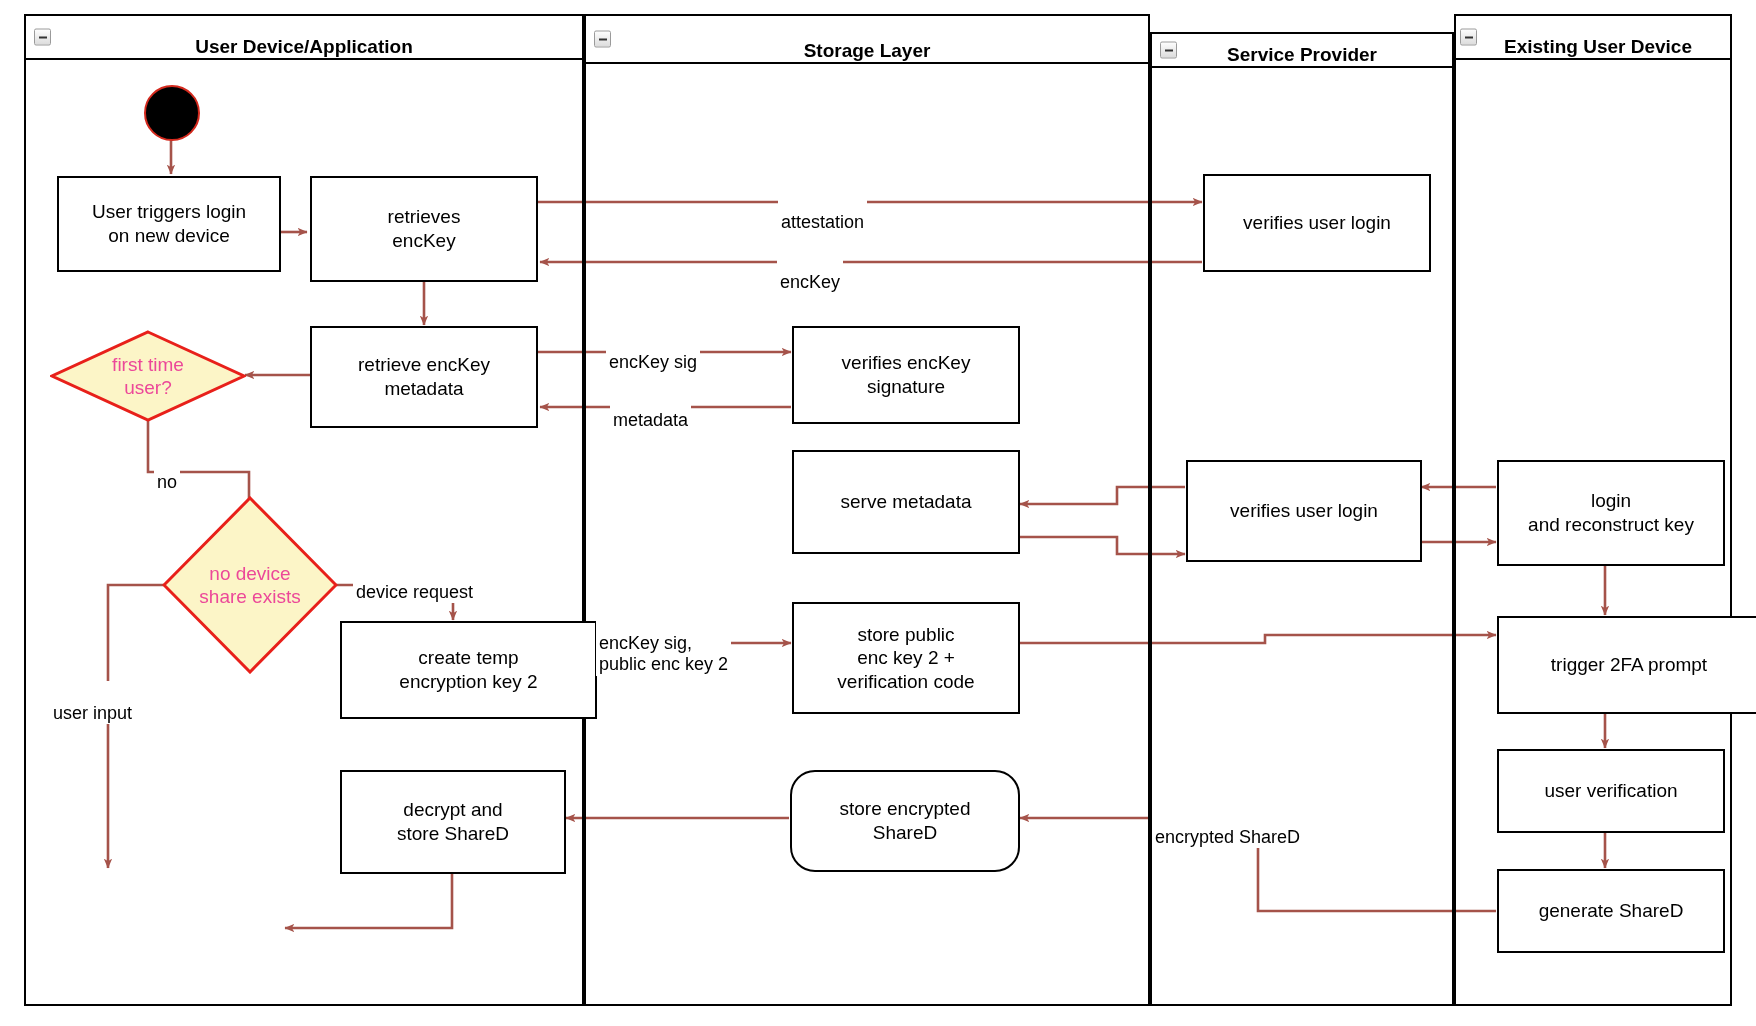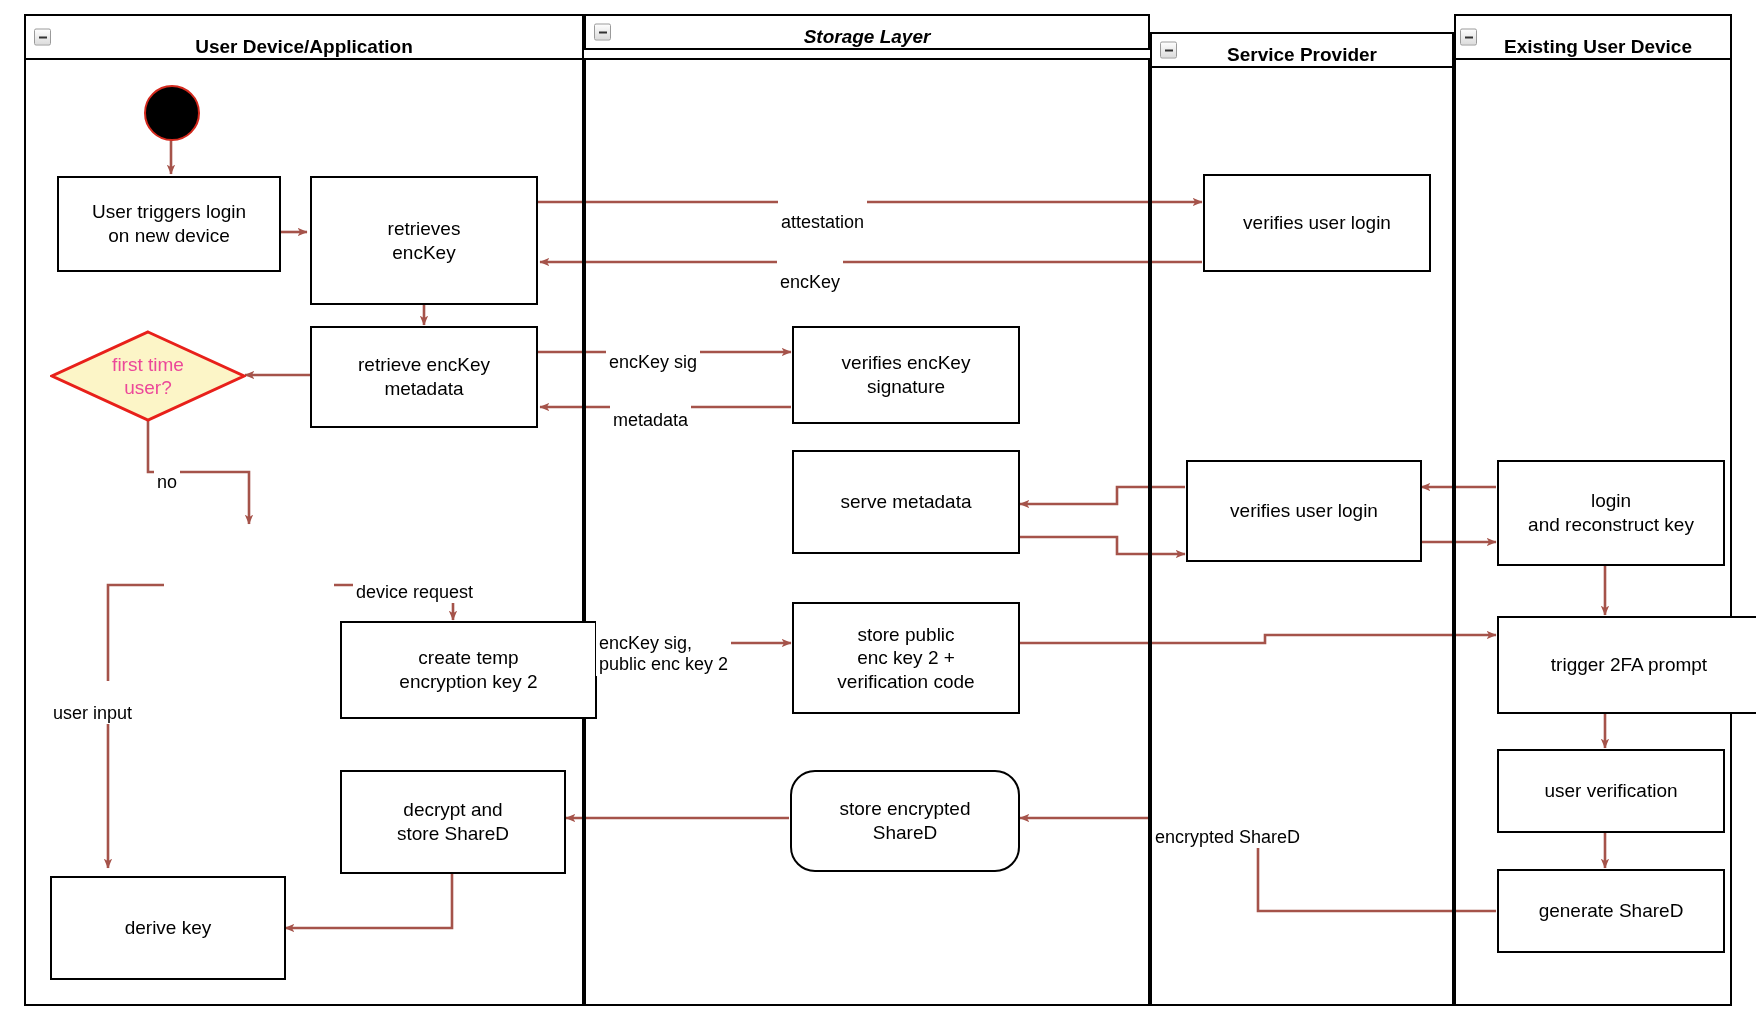--- a/index.html
+++ b/index.html
@@ -107,21 +107,21 @@
   <div class="lane" style="left:584px;top:58px;width:566px;height:948px;"></div>
   <div class="lane" style="left:1150px;top:58px;width:304px;height:948px;"></div>
   <div class="lane" style="left:1454px;top:58px;width:278px;height:948px;"></div>
 
   <div class="lane-header" style="left:24px;top:14px;width:560px;height:46px;">
     <span class="collapse-icon">
         <i></i>
       </span>
     <span class="hdr-text">User Device/Application</span>
   </div>
-  <div class="lane-header" style="left:584px;top:14px;width:566px;height:36px;font-style:italic;">
+  <div class="lane-header" style="left:584px;top:14px;width:566px;height:50px;">
     <span class="collapse-icon">
         <i></i>
       </span>
     <span class="hdr-text">Storage Layer</span>
   </div>
   <div class="lane-header" style="left:1150px;top:32px;width:304px;height:36px;">
     <span class="collapse-icon">
         <i></i>
       </span>
     <span class="hdr-text">Service Provider</span>
@@ -132,50 +132,56 @@
       </span>
     <span class="hdr-text">Existing User Device</span>
   </div>
 
   <div class="start-node" style="left:144px;top:85px;width:52px;height:52px;"></div>
 
   <div class="node" style="left:57px;top:176px;width:224px;height:96px;">
     <span>User triggers login
 on new device</span>
   </div>
-  <div class="node" style="left:310px;top:176px;width:228px;height:129px;">
+  <div class="node" style="left:310px;top:176px;width:228px;height:106px;">
     <span>retrieves
 encKey</span>
   </div>
   <div class="node" style="left:310px;top:326px;width:228px;height:102px;">
     <span>retrieve encKey
 metadata</span>
   </div>
 
   <div class="diamond" style="left:50px;top:330px;width:196px;height:92px;">
     <svg width="196" height="92" viewBox="0 0 196 92" xmlns="http://www.w3.org/2000/svg">
       <polygon points="98,2 194,46 98,90 2,46" fill="#fcf5c7" stroke="#e8201a" stroke-width="3"></polygon>
     </svg>
     <div class="dtext">
         <span>first time
 user?</span>
       </div>
   </div>
 
+  <div class="diamond" style="left:162px;top:496px;width:176px;height:178px;">
+    <svg width="176" height="178" viewBox="0 0 176 178" xmlns="http://www.w3.org/2000/svg">
+      <polygon points="88,2 174,89 88,176 2,89" fill="#fcf5c7" stroke="#e8201a" stroke-width="3"></polygon>
+    </svg>
+    <div class="dtext">
+        <span>no device
+share exists</span>
+      </div>
+  </div>
 
   <div class="node" style="left:340px;top:621px;width:257px;height:98px;">
     <span>create temp
 encryption key 2</span>
   </div>
   <div class="node" style="left:340px;top:770px;width:226px;height:104px;">
     <span>decrypt and
 store ShareD</span>
-  </div>
-  <div class="node" style="left:50px;top:876px;width:236px;height:104px;">
-    <span>derive key</span>
   </div>
 
   <div class="node" style="left:792px;top:326px;width:228px;height:98px;">
     <span>verifies encKey
 signature</span>
   </div>
   <div class="node" style="left:792px;top:450px;width:228px;height:104px;">
     <span>serve metadata</span>
   </div>
   <div class="node" style="left:792px;top:602px;width:228px;height:112px;">

